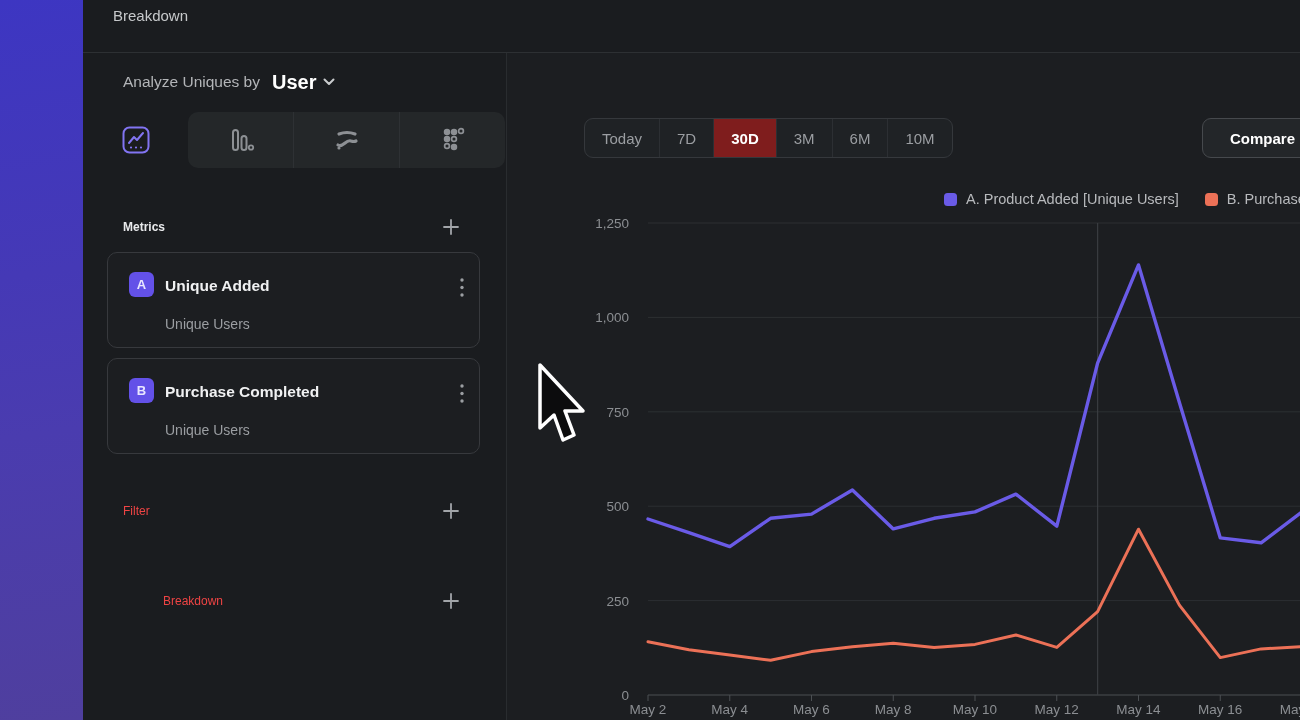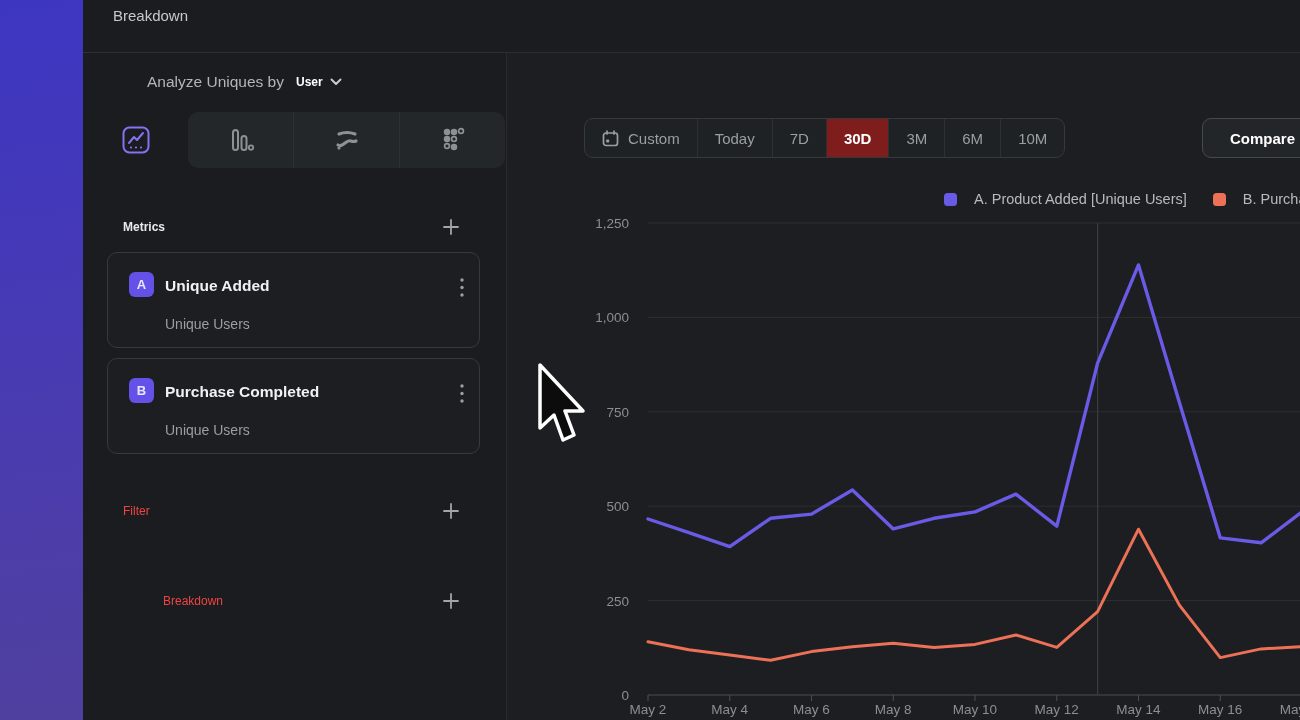--- a/index.html
+++ b/index.html
@@ -22,27 +22,27 @@
   .topbar .title{
     position:absolute; left:30px; top:7px; font-size:15px; color:#c7c9cb;
   }
   
   .sidebar{
     position:absolute; left:83px; top:53px; width:423px; height:667px;
     background:#1a1c1f;
   }
   .analyze-row{
     position:absolute; top:0; left:0; right:0; height:58px;
-    display:flex; align-items:center; padding-left:64px;
+    display:flex; align-items:center; padding-left:40px;
   }
   .analyze-prefix{ font-size:15.5px; color:#b3b5b8; }
   .analyze-select{
     display:flex; align-items:center; gap:7px; margin-left:12px;
     background:none; border:none; cursor:pointer;
-    font-family:inherit; font-size:12px; font-weight:700; color:#ffffff;
+    font-family:inherit; font-size:20px; font-weight:700; color:#ffffff;
   }
   .tabs{
     position:absolute; top:59px; left:0; right:1px; height:56px; display:flex;
   }
   .tab{ flex:1; display:flex; align-items:center; justify-content:center; cursor:pointer; }
   .tab:not(.active){ background:#242729; border-left:1px solid #2e3134; }
   .tab:nth-child(2){ border-radius:10px 0 0 10px; border-left:none; }
   .tab:nth-child(4){ border-radius:0 10px 10px 0; }
   .section-head{
     position:absolute; left:0; right:0; height:40px;
@@ -87,21 +87,21 @@
   .range-btn:first-child{ border-left:none; }
   .range-btn.active{ background:#7f1d1d; color:#ffffff; font-weight:700; }
   .compare-btn{
     position:absolute; left:695px; top:0; height:40px; padding:0 27px;
     border:1px solid #46494d; border-radius:9px; background:#232629; cursor:pointer;
     font-family:inherit; font-size:15px; font-weight:700; color:#ffffff; white-space:nowrap;
   }
   .legend{
     position:absolute; top:138px; left:437px; display:flex; gap:26px; white-space:nowrap;
   }
-  .legend-item{ display:flex; align-items:center; gap:17px; }
+  .legend-item{ display:flex; align-items:center; gap:9px; }
   .legend-swatch{ width:13px; height:13px; border-radius:3.5px; }
   .legend-label{ font-size:14.5px; color:#b8babd; }
   #chart{ position:absolute; left:0; top:0; }
   .cursor{ position:absolute; left:537px; top:363px; }
 </style>
 </head>
 <body>
 
 <div id="screen">
 
@@ -207,28 +207,20 @@
           <path d="M9 2 V16 M2 9 H16" stroke="#a2a5a9" stroke-width="1.8" stroke-linecap="round"></path>
         </svg>
       </button>
     </div>
   </aside>
 
   <main class="main">
     <div class="toolbar">
       <div class="range-group" id="range-group">
           <button class="range-btn">
-            <svg width="17" height="17" viewBox="0 0 17 17">
-              <rect x="1.5" y="3" width="14" height="12.5" rx="2.5" fill="none" stroke="#9b9ea2" stroke-width="1.7"></rect>
-              <path d="M5 1 V4 M12 1 V4" stroke="#9b9ea2" stroke-width="1.7" stroke-linecap="round"></path>
-              <rect x="4.2" y="9.5" width="3" height="3" rx="0.8" fill="#9b9ea2"></rect>
-            </svg>
-            <span>Custom</span>
-          </button>
-          <button class="range-btn">
             <span>Today</span>
           </button>
           <button class="range-btn">
             <span>7D</span>
           </button>
           <button class="range-btn active">
             <span>30D</span>
           </button>
           <button class="range-btn">
             <span>3M</span>

